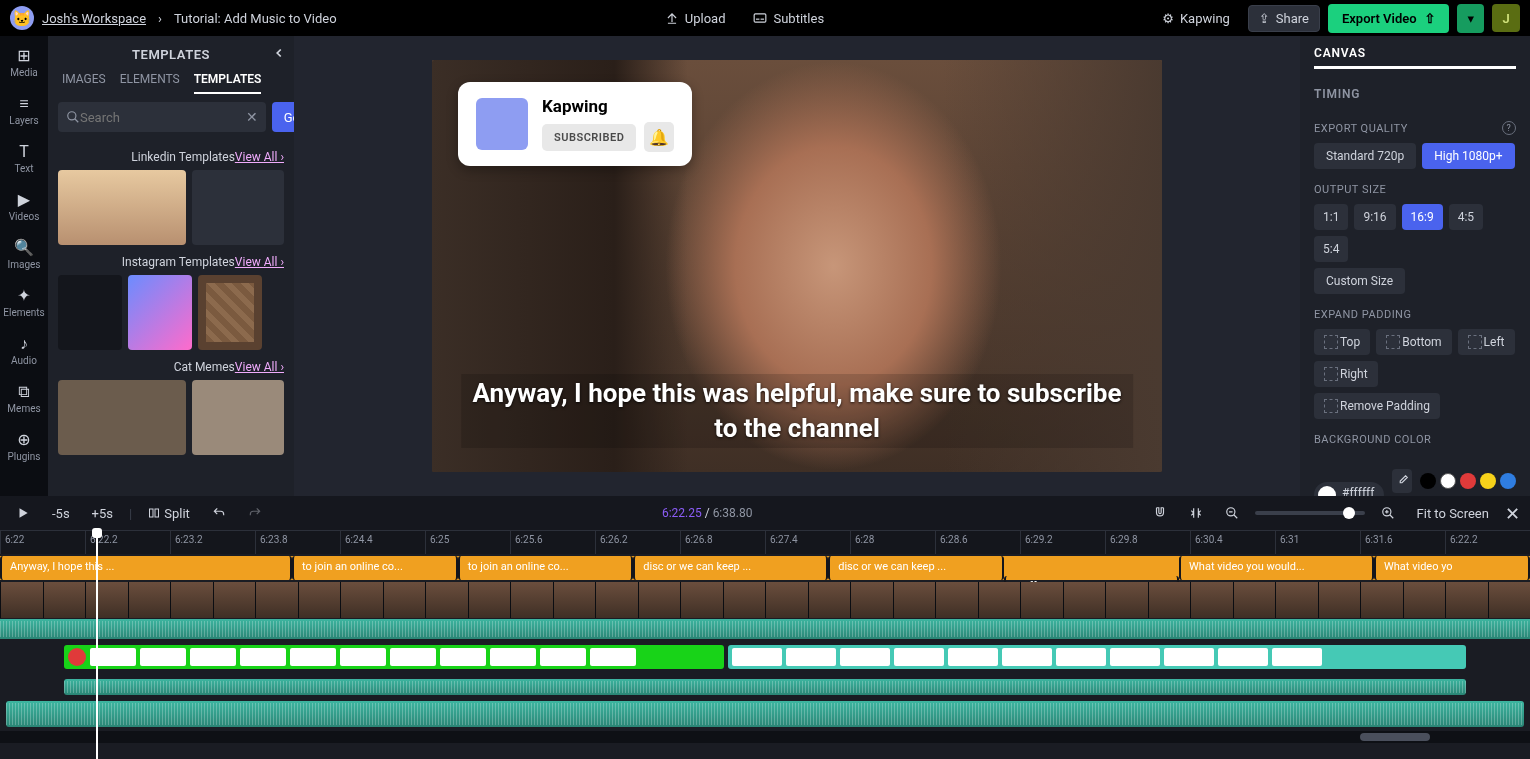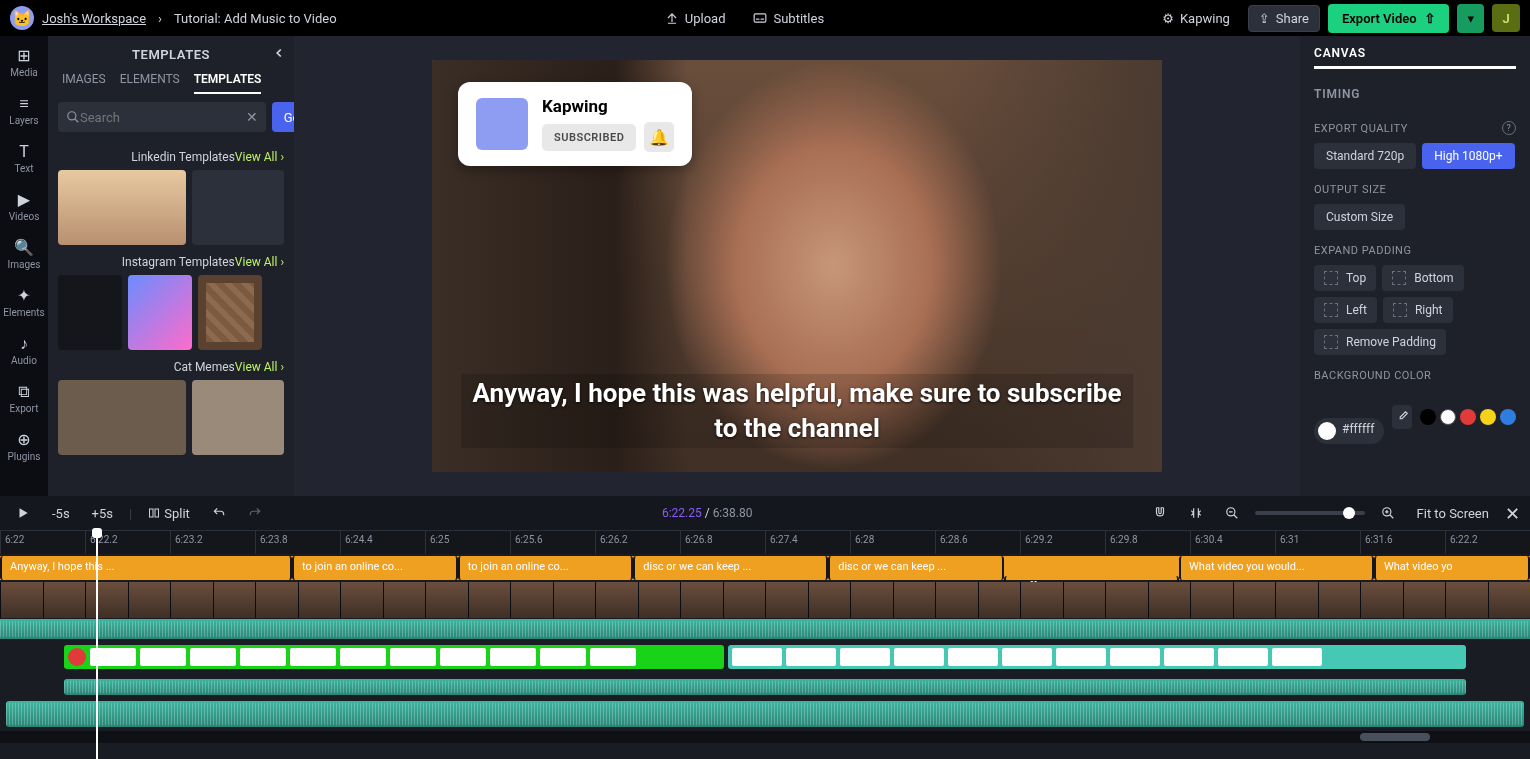--- a/index.html
+++ b/index.html
@@ -28,21 +28,21 @@
 .tabs { display:flex; gap:14px; padding:0 14px 8px; font-size:12px; color:#8f95a3; }
 .tabs .tab { padding-bottom:6px; cursor:pointer; }
 .tabs .tab.active { color:#fff; border-bottom:2px solid #fff; font-weight:600; }
 .searchrow { display:flex; gap:6px; padding:0 10px 10px; }
 .searchbox { flex:1; background:#2c303a; border-radius:4px; display:flex; align-items:center; padding:0 8px; height:30px; position:relative; }
 .searchbox input { flex:1; background:transparent; border:none; outline:none; color:#cfd3dc; font-size:13px; }
 .searchbox .xbtn { color:#8f95a3; cursor:pointer; font-size:14px; }
 .gobtn { background:#4a63ee; color:#fff; border-radius:4px; padding:0 12px; font-size:13px; display:flex; align-items:center; cursor:pointer; }
 .cats { overflow-y:auto; flex:1; padding:0 10px; }
 .catrow { display:flex; justify-content:flex-end; align-items:center; font-size:12px; color:#cfd3dc; margin:8px 0 6px; }
-.viewall { cursor:pointer; color:#bef264; }
+.viewall { cursor:pointer; color:#f0abfc;text-decoration:underline; }
 .thumbs { display:flex; gap:6px; margin-bottom:10px; }
 .thumb { height:75px; border-radius:4px; background:#2c303a; }
 .thumb.l { flex:1.4; }
 .thumb.r { flex:1; }
 .thumb.sq { width:64px; height:75px; background:#2c303a; }
 .thumb.friend { background:linear-gradient(135deg,#6b8cff,#ff6bcb); }
 .thumb.paper { background:repeating-linear-gradient(45deg,#7b5a3f,#7b5a3f 6px,#8c6a4d 6px,#8c6a4d 12px); border:8px solid #5a4130; }
 
 .canvaswrap { flex:1; background:#22252f; display:flex; align-items:center; justify-content:center; position:relative; }
 .video { width:730px; height:412px; background:linear-gradient(#5b3f2e,#3a2a20); position:relative; border-radius:2px; overflow:hidden; }
@@ -62,21 +62,21 @@
 
 .rightpanel { width:230px; background:#1e2129; padding:10px 14px; overflow-y:auto; }
 .rtabs { display:flex; gap:18px; font-size:12px; font-weight:600; letter-spacing:.8px; margin-bottom:14px;flex-direction:column; }
 .rtab { color:#8f95a3; padding-bottom:6px; cursor:pointer; }
 .rtab.active { color:#fff; border-bottom:3px solid #fff; }
 .rlabel { font-size:11px; color:#8f95a3; letter-spacing:.5px; margin:14px 0 8px; display:flex; justify-content:space-between; align-items:center; }
 .help { width:14px; height:14px; border:1px solid #6a707e; border-radius:50%; font-size:9px; display:flex; align-items:center; justify-content:center; }
 .btnrow { display:flex; gap:6px; flex-wrap:wrap; }
 .rbtn { background:#2c303a; border-radius:4px; padding:6px 12px; font-size:12px; cursor:pointer; color:#cfd3dc; }
 .rbtn.blue { background:#4a63ee; color:#fff; }
-.chk { display:flex; align-items:center; gap:8px; background:#2c303a; border-radius:4px; padding:6px 10px; font-size:12px; cursor:pointer; }
+.chk { display:flex; align-items:center; gap:2px; background:#2c303a; border-radius:4px; padding:6px 10px; font-size:12px; cursor:pointer; }
 .chkbox { width:14px; height:14px; border:1px dashed #6a707e; }
 .colorrow { display:flex; align-items:center; gap:8px; }
 .swatch { width:18px; height:18px; border-radius:50%; }
 .colorpick { background:#2c303a; border-radius:14px; padding:4px 10px 4px 4px; display:flex; align-items:flex-start; gap:6px; font-size:12px;margin-top:28px; }
 .eyedrop { width:24px; height:24px; background:#2c303a; border-radius:4px; display:flex; align-items:center; justify-content:center; cursor:pointer; }
 .presets { display:flex; gap:4px; }
 
 
 .tlbar { height:34px; background:#15171e; display:flex; align-items:center; padding:0 10px; gap:10px; font-size:13px; }
 .tlbtn { cursor:pointer; color:#cfd3dc; display:flex; align-items:center; gap:4px; padding:3px 6px; }
@@ -181,21 +181,21 @@
       <div class="tool">
         <span style="font-size:16px;color:#cfd3dc">✦</span>
         <span>Elements</span>
       </div>
       <div class="tool">
         <span style="font-size:16px;color:#cfd3dc">♪</span>
         <span>Audio</span>
       </div>
       <div class="tool">
         <span style="font-size:16px;color:#cfd3dc">⧉</span>
-        <span>Export</span>
+        <span>Memes</span>
       </div>
       <div class="tool">
         <span style="font-size:16px;color:#cfd3dc">⊕</span>
         <span>Plugins</span>
       </div>
     </div>
 
   <div class="sidepanel">
     <div class="panelhead">TEMPLATES</div>
     <div class="collapse">
@@ -273,20 +273,27 @@
     <div class="rlabel">
         <span>EXPORT QUALITY</span>
         <span class="help">?</span>
       </div>
     <div class="btnrow" id="qrow">
         <div class="rbtn">Standard 720p</div>
         <div class="rbtn blue">High 1080p+</div>
       </div>
     <div class="rlabel">
         <span>OUTPUT SIZE</span>
+      </div>
+    <div class="btnrow" id="ratiorow">
+        <div class="rbtn" style="padding: 6px 9px;">1:1</div>
+        <div class="rbtn" style="padding: 6px 9px;">9:16</div>
+        <div class="rbtn blue" style="padding: 6px 9px;">16:9</div>
+        <div class="rbtn" style="padding: 6px 9px;">4:5</div>
+        <div class="rbtn" style="padding: 6px 9px;">5:4</div>
       </div>
     <div class="btnrow" style="margin-top:6px;">
         <div class="rbtn">Custom Size</div>
       </div>
     <div class="rlabel">
         <span>EXPAND PADDING</span>
       </div>
     <div class="btnrow" id="padrow" style="gap:6px;">
         <div class="chk">
           <div class="chkbox"></div>

